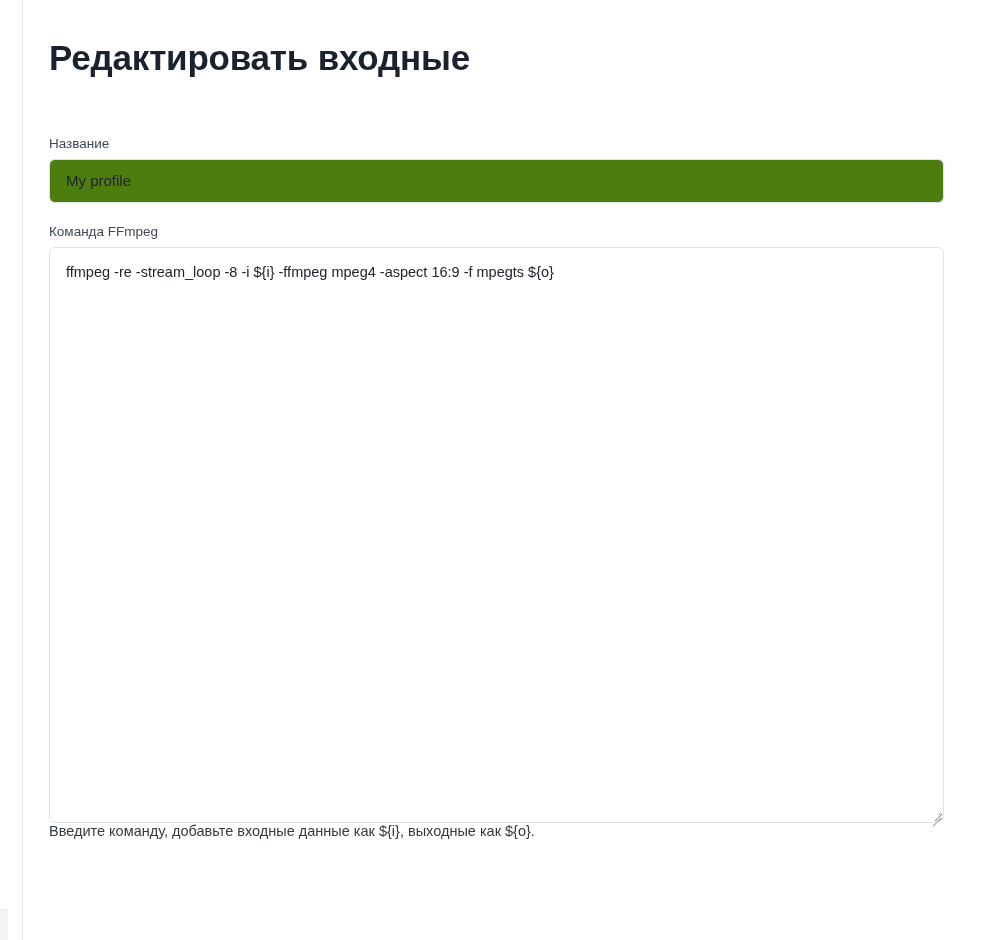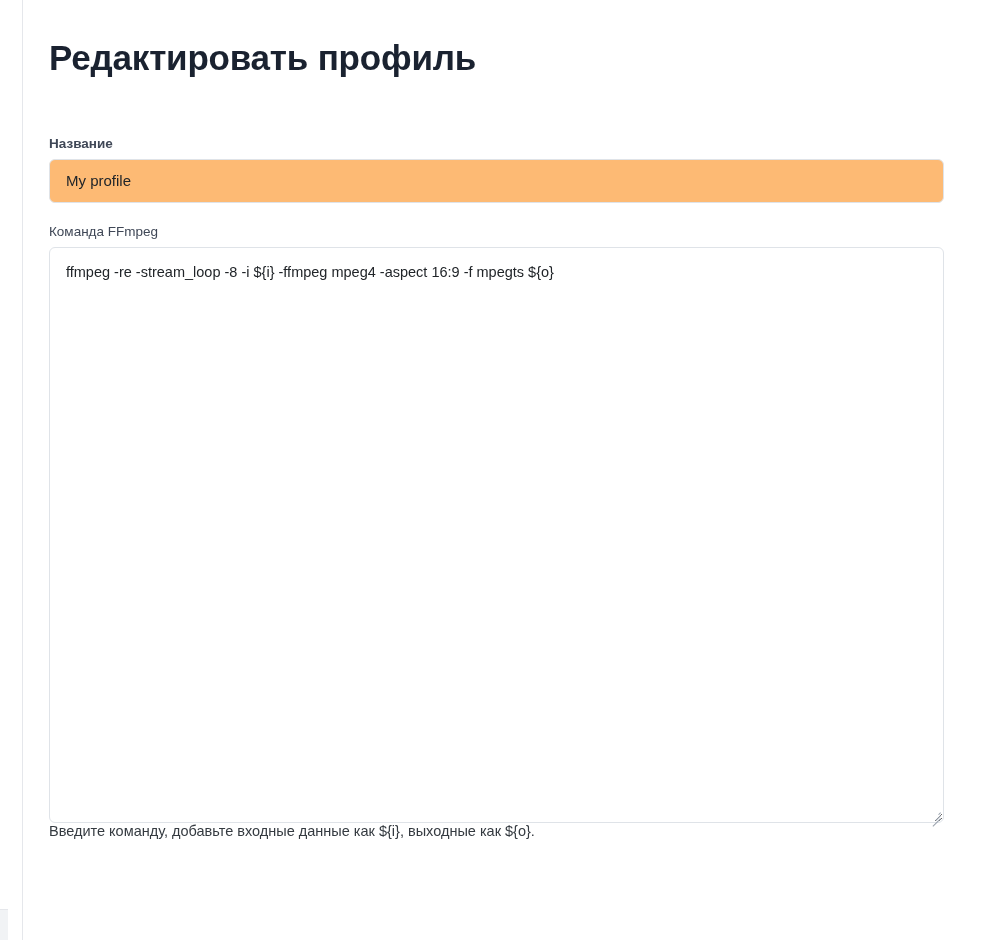--- a/index.html
+++ b/index.html
@@ -70,36 +70,35 @@
 
   .field-label {
     display: block;
     font-size: 13.5px;
     color: #3f4756;
     margin-bottom: 8px;
   }
 
   .label-name {
     margin-top: 56px;
-    font-weight: bold;
   }
   .label-command {
     margin-top: 21px;
   }
 
   input.text-input {
     display: block;
     box-sizing: border-box;
     width: 895px;
     height: 44px;
     padding: 8px 16px;
     font-family: "Liberation Sans", sans-serif;
     font-size: 15px;
     color: #212529;
-    background: #fdba74;
+    background: #4d7c0f;
     border: 1px solid #dfe3e8;
     border-radius: 6px;
     outline: none;
   }
   input.text-input::placeholder {
     color: #9aa2ad;
   }
 
   .textarea-wrap {
     position: relative;
@@ -176,21 +175,21 @@
 <body>
 
 <div class="page">
 
   <div class="left-rail">
     <div class="left-rail-footer"></div>
   </div>
 
   <div class="content">
 
-    <h1 class="page-title">Редактировать профиль</h1>
+    <h1 class="page-title">Редактировать входные</h1>
 
     <div class="field-block">
       <label class="field-label label-name">Название</label>
       <input class="text-input" type="text" value="My profile" style="">
     </div>
 
     <div class="field-block">
       <label class="field-label label-command">Команда FFmpeg</label>
 
       <div class="textarea-wrap">

